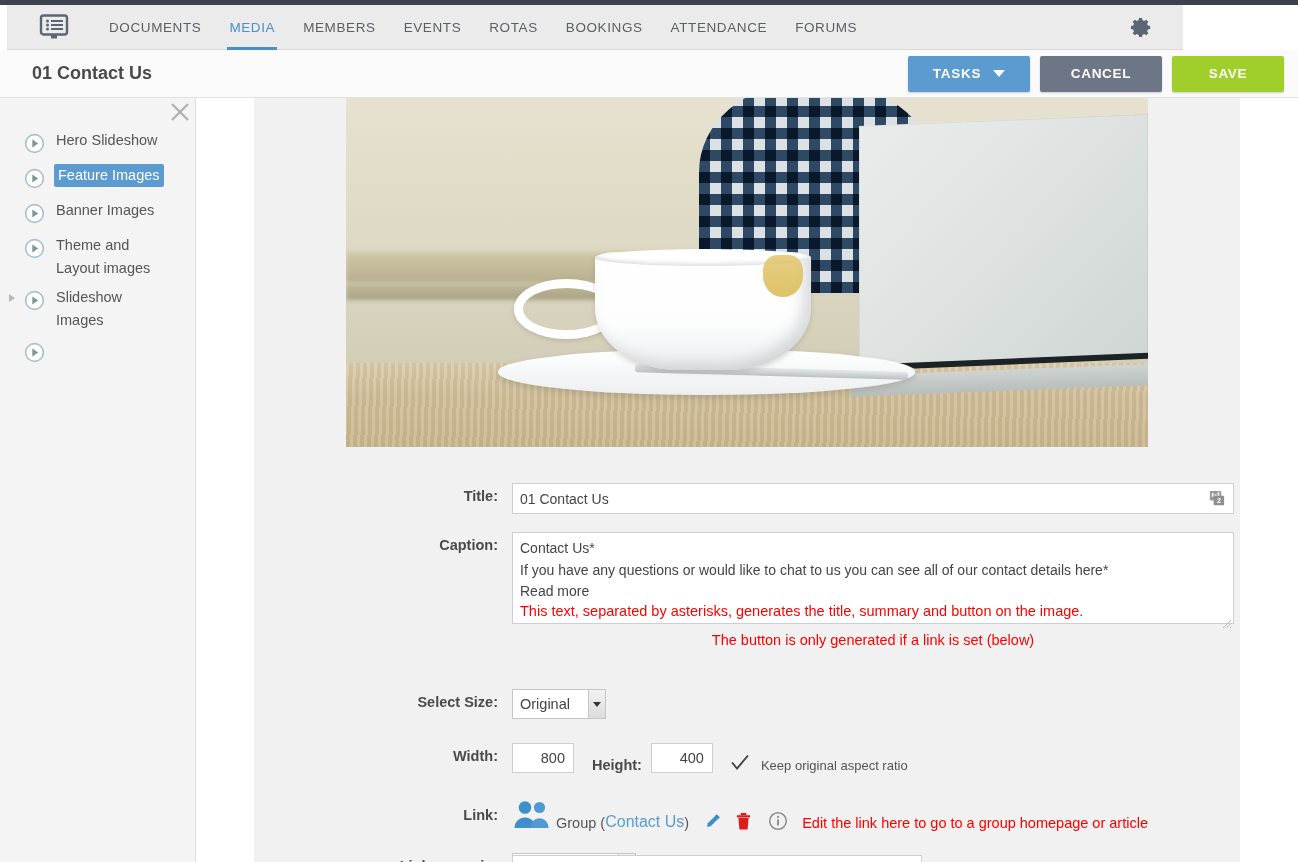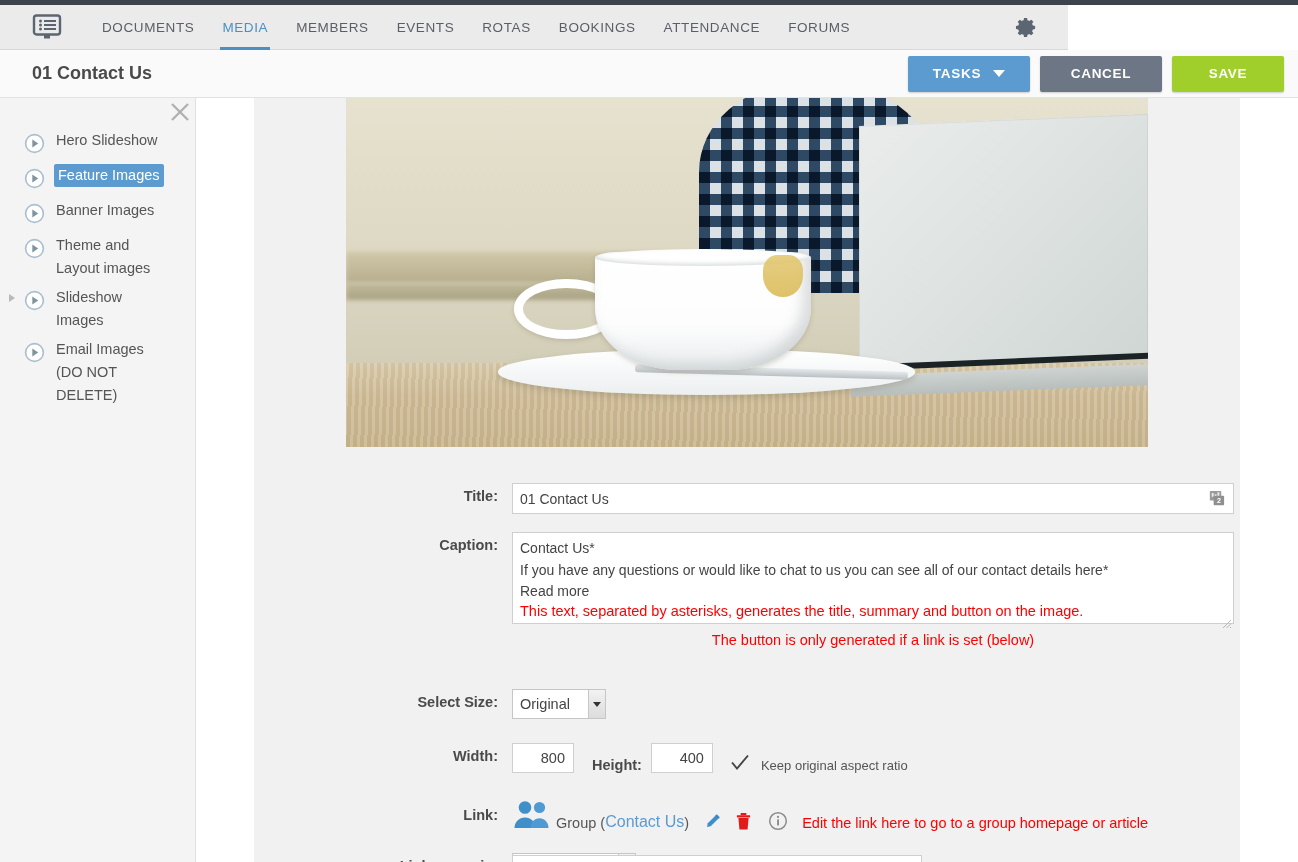--- a/index.html
+++ b/index.html
@@ -11,21 +11,21 @@
     overflow:hidden;
     position:relative;
     color:#444;
   }
 
   
   .top-strip { position:absolute; top:0; left:0; width:1298px; height:5px; background:#3c434c; }
 
   
   .navbar {
-    position:absolute; top:5px; left:0; width:1068px; height:45px;
+    position:absolute; top:5px; left:7px; width:1176px; height:45px;
     background:#ebebeb; border-bottom:1px solid #d8d8d8;
     display:flex; align-items:center;
   }
   .nav-logo { margin-left:32px; margin-right:26px; display:flex; align-items:center; }
   .nav-items { display:flex; align-items:stretch; height:45px; }
   .nav-item {
     display:flex; align-items:center; padding:0 14px; height:45px;
     font-size:13.5px; letter-spacing:.6px; color:#5a5f66; cursor:pointer;
     position:relative; font-weight:400;
   }
@@ -310,21 +310,20 @@
   </div>
 
   <div class="tree-row">
     <span class="expander"></span>
     <span class="play-ico">
       <svg width="21" height="21" viewBox="0 0 22 22">
           <circle cx="11" cy="11" r="9.3" fill="#fff" stroke="#a9bfd0" stroke-width="1.7"></circle>
           <path d="M8.7 6.9l6.2 4.1-6.2 4.1z" fill="#7f949f"></path>
         </svg>
     </span>
-    <span class="tree-label">Email Images (DO NOT DELETE)</span>
   </div>
 </div>
 
 <div class="content">
   <div class="panel">
 
     <div class="image-stage">
       <div class="photo">
         <div class="ph-wall"></div>
         <div class="ph-shelf"></div>

